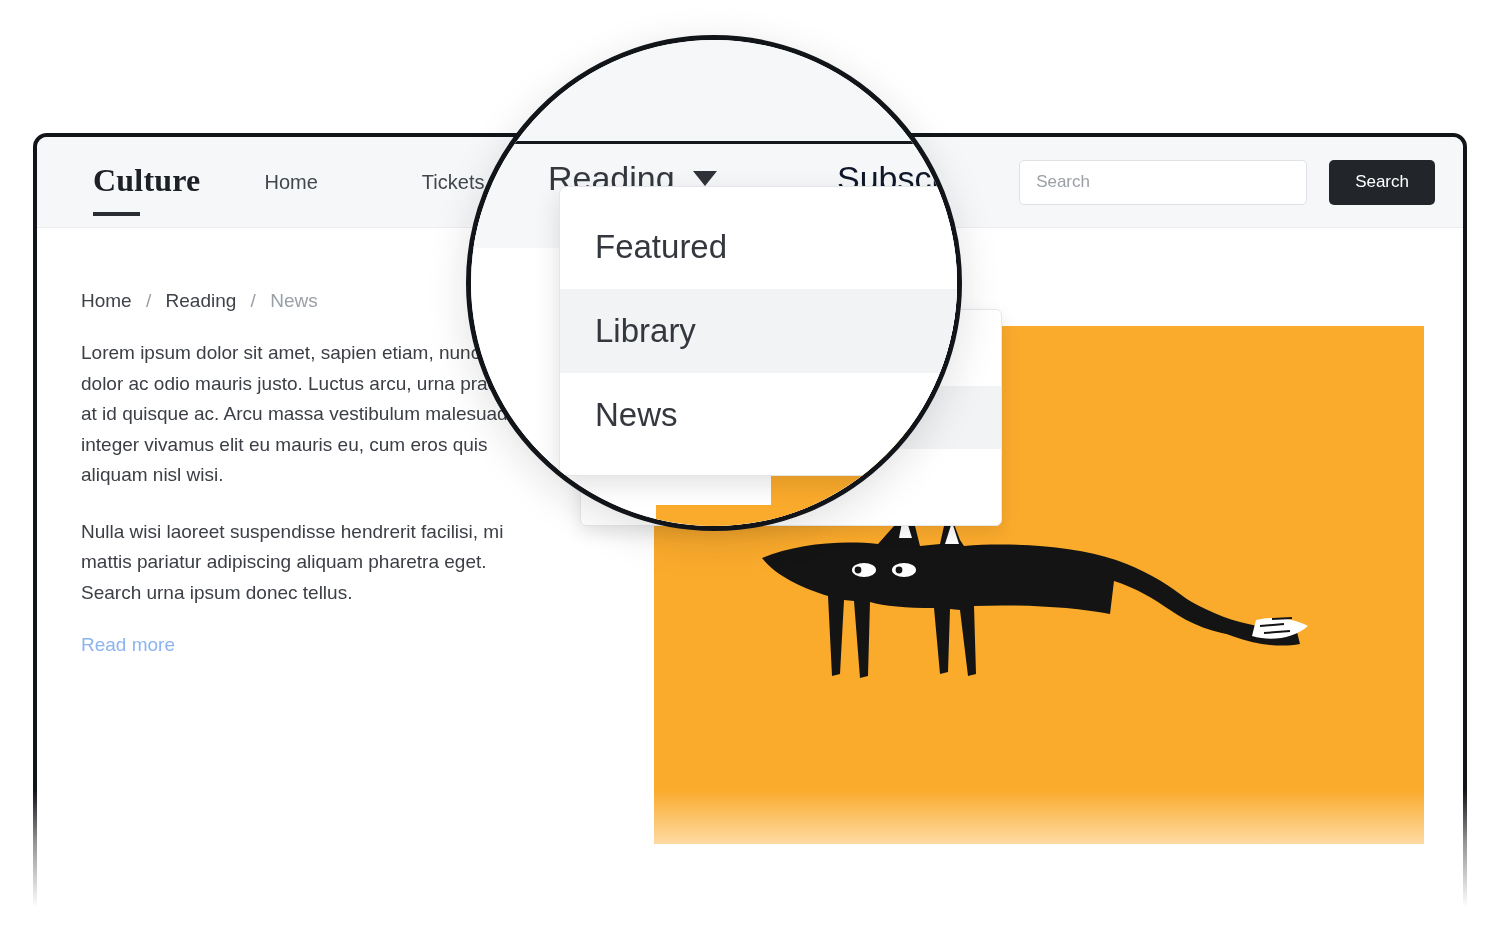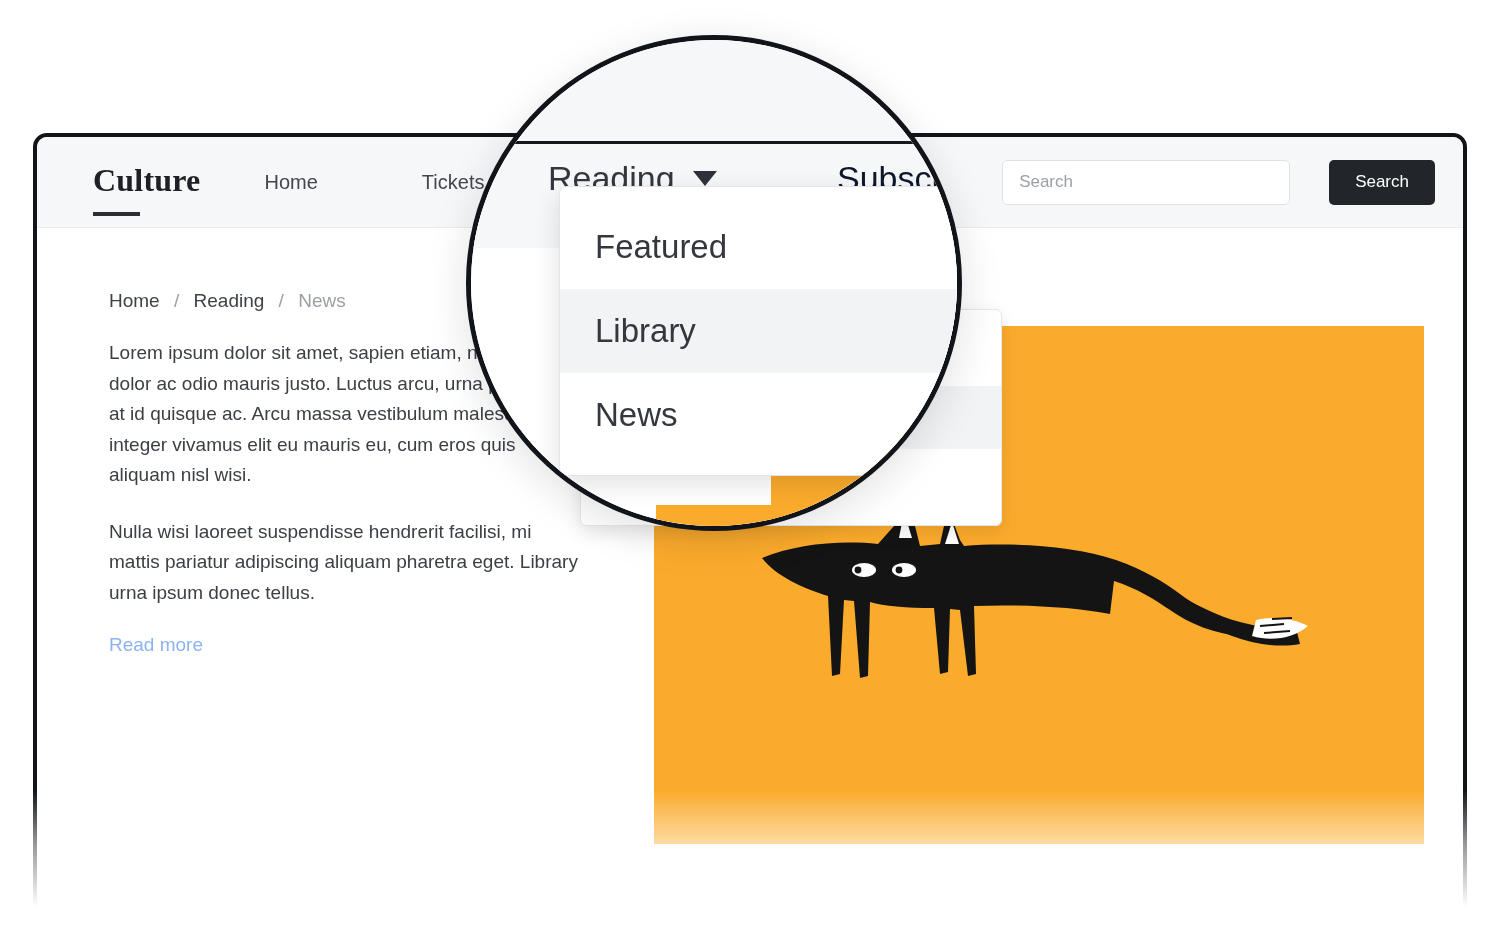--- a/index.html
+++ b/index.html
@@ -64,21 +64,21 @@
     white-space: nowrap;
   }
   .nav-item:last-of-type { margin-right: 0; }
   .nav-dd { display: flex; align-items: center; gap: 12px; }
   .caret {
     width: 0; height: 0;
     border-left: 8px solid transparent;
     border-right: 8px solid transparent;
     border-top: 10px solid #3c4046;
   }
-  .header-right { margin-left: auto; display: flex; align-items: center; gap: 39px; }
+  .header-right { margin-left: auto; display: flex; align-items: center; gap: 22px; }
   .search-input {
     width: 288px; height: 45px;
     border: 1px solid #dfe1e5;
     border-radius: 5px;
     background: #ffffff;
     font-size: 17px;
     color: #3c4046;
     padding: 0 16px;
     font-family: "Liberation Sans", sans-serif;
   }
@@ -107,21 +107,21 @@
   }
   .dd-item {
     font-size: 25px;
     color: #34383e;
     padding: 17px 0 17px 28px;
   }
   .dd-item.is-active { background: #f2f3f5; }
 
   
   .page-body { position: relative; display: flex; padding: 62px 0 0 0; }
-  .col-left { width: 580px; padding-left: 72px; }
+  .col-left { width: 580px; padding-left: 44px; }
   .breadcrumb { font-size: 19px; color: #3e4248; margin-bottom: 26px; }
   .breadcrumb .sep { color: #9aa0a6; margin: 0 9px; }
   .breadcrumb .crumb-current { color: #9aa0a6; }
   .page-title {
     font-size: 56px;
     line-height: 1.25;
     font-weight: 700;
     color: #2c3036;
     letter-spacing: -0.5px;
     margin-bottom: 30px;
@@ -263,21 +263,21 @@
 
         <div class="breadcrumb">
           <span>Home</span>
           <span class="sep">/</span>
           <span>Reading</span>
           <span class="sep">/</span>
           <span class="crumb-current">News</span>
         </div>
 
         <p class="para">Lorem ipsum dolor sit amet, sapien etiam, nunc amet dolor ac odio mauris justo. Luctus arcu, urna praesent at id quisque ac. Arcu massa vestibulum malesuada, integer vivamus elit eu mauris eu, cum eros quis aliquam nisl wisi.</p>
-        <p class="para">Nulla wisi laoreet suspendisse hendrerit facilisi, mi mattis pariatur adipiscing aliquam pharetra eget. Library urna ipsum donec tellus.</p>
+        <p class="para">Nulla wisi laoreet suspendisse hendrerit facilisi, mi mattis pariatur adipiscing aliquam pharetra eget. Search urna ipsum donec tellus.</p>
         <a class="read-more" href="#">Read more</a>
       </div>
     </div>
 
     <div class="hero">
       <svg viewBox="0 0 600 230">
         <g fill="#141414">
 
           <path d="M18 72 C52 58 96 54 134 58 L150 40 L163 8 L172 44 L176 60
                    L196 58 L204 22 L216 54 L220 60

